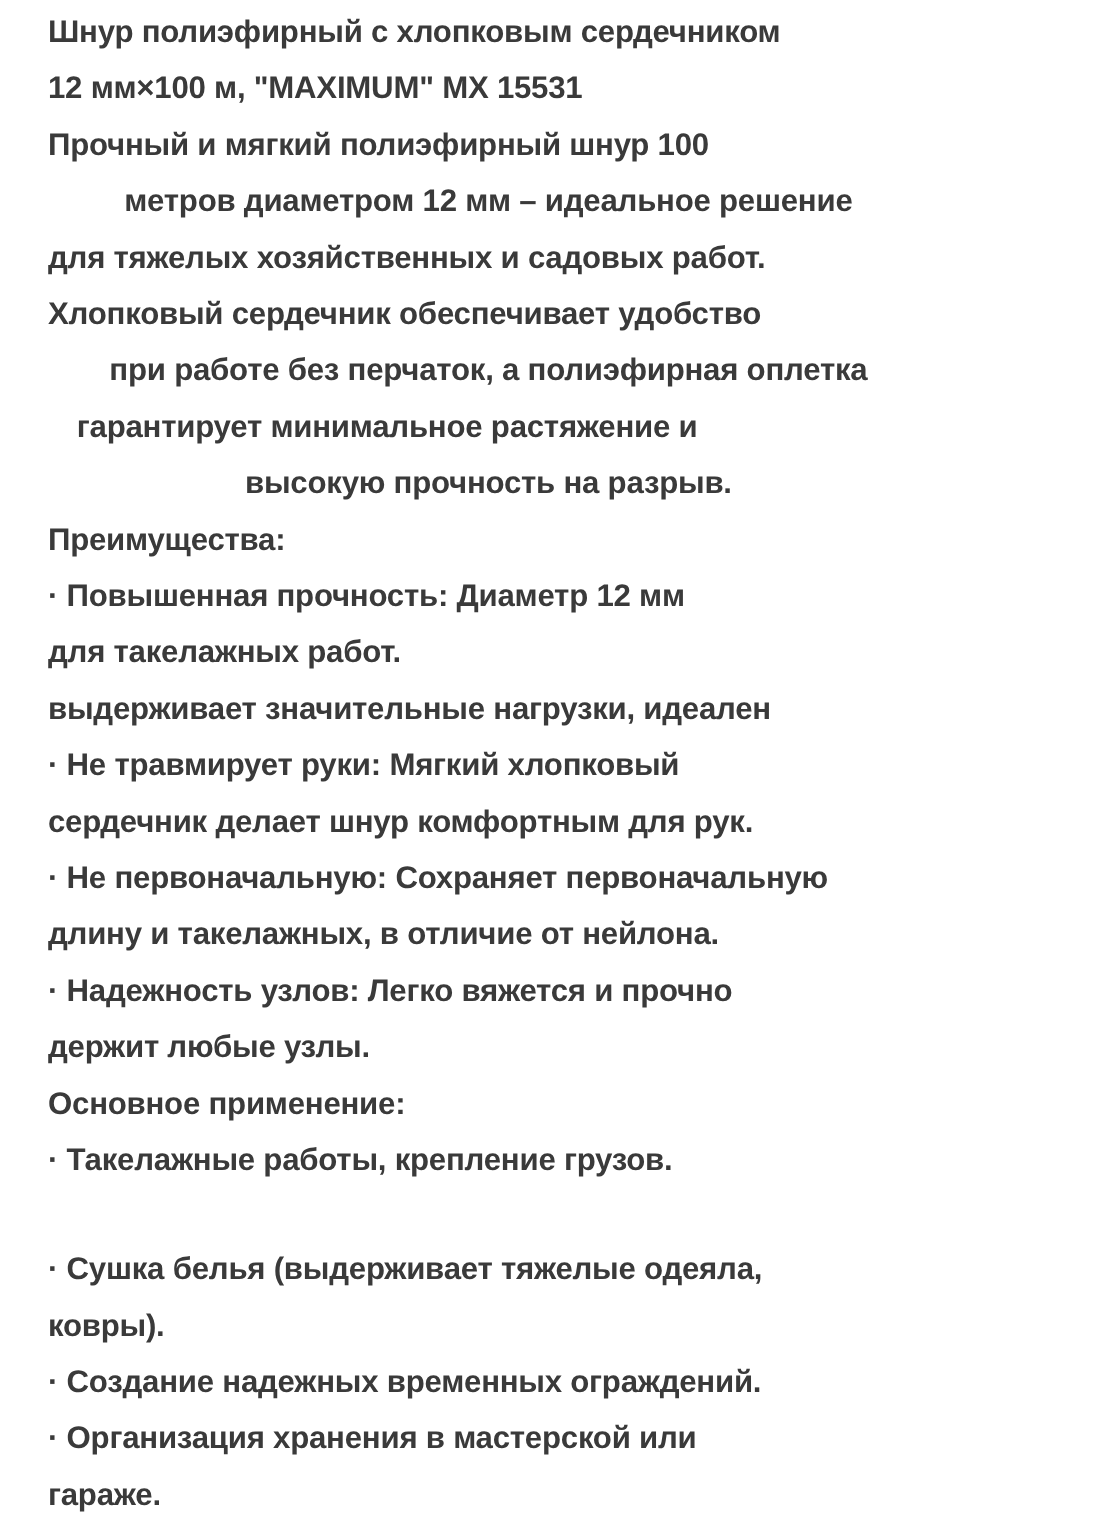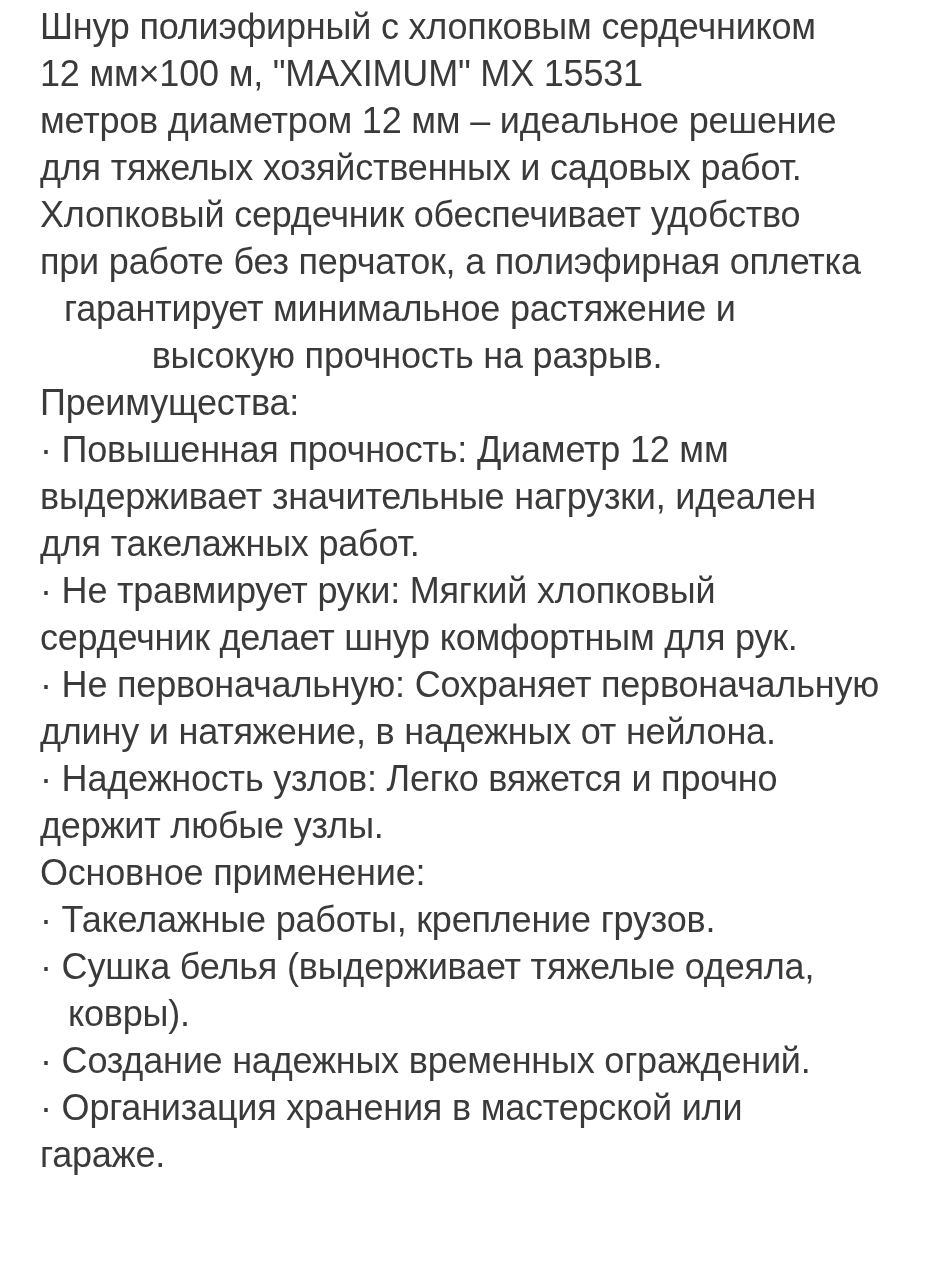--- a/index.html
+++ b/index.html
@@ -10,55 +10,56 @@
   body {
     width: 928px;
     height: 1280px;
     overflow: hidden;
   }
   .description-block {
     box-sizing: border-box;
     width: 808px;
     padding: 3px 34px 0 40px;
     font-family: "Liberation Sans", "DejaVu Sans", sans-serif;
-    font-size: 36px;
+    font-size: 26px;
     line-height: 47px;
-    font-weight: 400;
+    font-weight: 700;
     letter-spacing: -0.2px;
     color: #3a3a3a;
     -webkit-font-smoothing: antialiased;
   }
   .description-line {
     white-space: nowrap;
     height: 47px;
   }
 </style>
 </head>
 <body>
 
 <div class="description-block" id="description-block">
 
 <div class="description-line" style="display: block;">Шнур полиэфирный с хлопковым сердечником</div>
     <div class="description-line" style="display: block;">12 мм×100 м, "MAXIMUM" MX 15531</div>
+    <div class="description-line" style="display: block;">Прочный и мягкий полиэфирный шнур 100</div>
     <div class="description-line" style="display: block; text-align: center;">метров диаметром 12 мм – идеальное решение</div>
     <div class="description-line" style="display: block;">для тяжелых хозяйственных и садовых работ.</div>
     <div class="description-line" style="display: block;">Хлопковый сердечник обеспечивает удобство</div>
     <div class="description-line" style="display: block; text-align: center;">при работе без перчаток, а полиэфирная оплетка</div>
     <div class="description-line" style="display: block; margin-left: 24px;">гарантирует минимальное растяжение и</div>
     <div class="description-line" style="display: block; text-align: center;">высокую прочность на разрыв.</div>
     <div class="description-line" style="display: block;">Преимущества:</div>
     <div class="description-line" style="display: block;">· Повышенная прочность: Диаметр 12 мм</div>
+    <div class="description-line" style="display: block;">для такелажных работ.</div>
     <div class="description-line" style="display: block;">выдерживает значительные нагрузки, идеален</div>
-    <div class="description-line" style="display: block;">для такелажных работ.</div>
     <div class="description-line" style="display: block;">· Не травмирует руки: Мягкий хлопковый</div>
     <div class="description-line" style="display: block;">сердечник делает шнур комфортным для рук.</div>
     <div class="description-line" style="display: block;">· Не первоначальную: Сохраняет первоначальную</div>
-    <div class="description-line" style="display: block;">длину и натяжение, в надежных от нейлона.</div>
+    <div class="description-line" style="display: block;">длину и такелажных, в отличие от нейлона.</div>
     <div class="description-line" style="display: block;">· Надежность узлов: Легко вяжется и прочно</div>
     <div class="description-line" style="display: block;">держит любые узлы.</div>
     <div class="description-line" style="display: block;">Основное применение:</div>
     <div class="description-line" style="display: block;">· Такелажные работы, крепление грузов.</div>
-    <div class="description-line" style="display: block;">· Сушка белья (выдерживает тяжелые одеяла,</div>
-    <div class="description-line" style="display: block; margin-left: 28px;">ковры).</div>
+    <div class="description-line" style="display: block; margin-top: 44px;">· Сушка белья (выдерживает тяжелые одеяла,</div>
+    <div class="description-line" style="display: block;">ковры).</div>
     <div class="description-line" style="display: block;">· Создание надежных временных ограждений.</div>
     <div class="description-line" style="display: block;">· Организация хранения в мастерской или</div>
     <div class="description-line" style="display: block;">гараже.</div>
   </div>
 
 </body></html>

